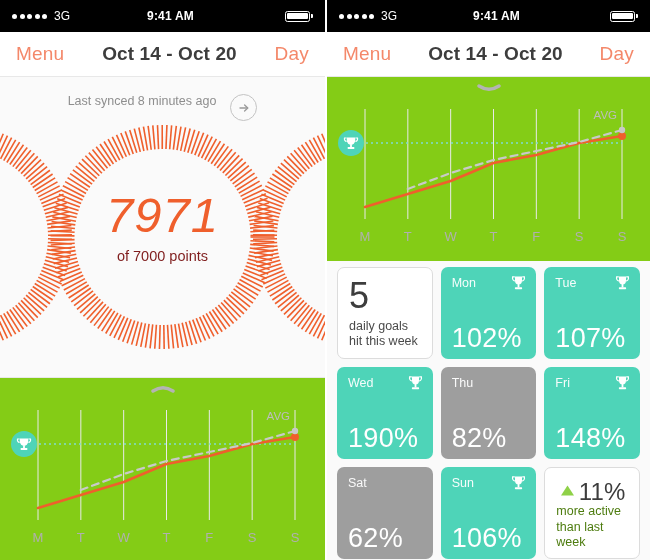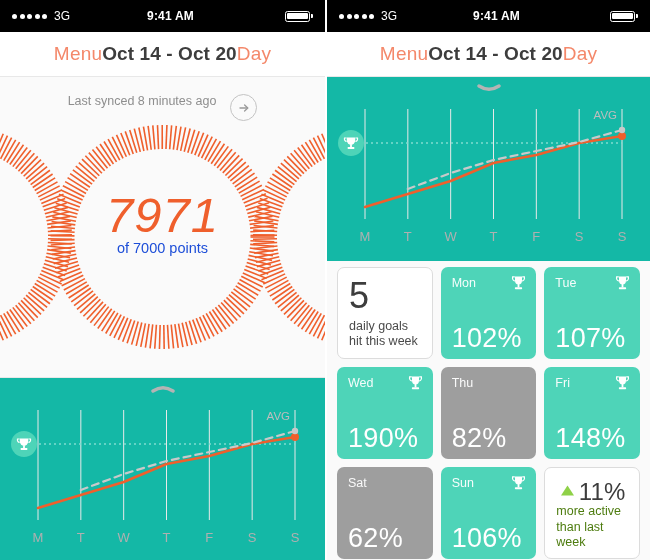--- a/index.html
+++ b/index.html
@@ -29,21 +29,21 @@
     font-size: 12px; font-weight: bold; letter-spacing: .2px; pointer-events: none;
   }
   .sb-right { margin-left: auto; display: flex; align-items: center; }
   .battery { width: 25px; height: 11px; border: 1.4px solid #fff; border-radius: 2.5px; padding: 1.3px; }
   .battery span { display: block; width: 100%; height: 100%; background: #fff; border-radius: 1px; }
   .battery-cap { width: 2px; height: 4px; background: #fff; border-radius: 0 1px 1px 0; margin-left: 1px; }
 
   
   .navbar {
     height: 45px; background: #fff; display: flex; align-items: center;
-    justify-content: center; padding: 1px 16px;
+    justify-content: space-between; padding: 1px 16px;
     border-bottom: 1px solid #e8e8e8; position: relative;
   }
   .nav-btn { color: #f4886a; font-size: 19px; font-weight: 300; letter-spacing: .2px; }
   .nav-title { color: #3d3d3d; font-size: 19px; font-weight: bold; letter-spacing: .1px; }
 
   
   .dial-card { position: relative; height: 300px; background: #fafafa; overflow: hidden; }
   .synced-row {
     display: flex; justify-content: center;
     gap: 14px; padding-top: 17px; position: relative; z-index: 4;
@@ -52,24 +52,24 @@
   .arrow-btn {
     width: 27px; height: 27px; border: 1.3px solid #c3c3c3; border-radius: 50%;
     display: flex; align-items: center; justify-content: center;
   }
   .dial-wrap { position: relative; width: 325px; height: 245px; margin-top: -2px; }
   .dial-wrap svg { position: absolute; top: 0; left: 0; }
   .dial-center {
     position: absolute; left: 0; right: 0; top: 72px; text-align: center;
   }
   .dial-num { color: #ef5f2c; font-size: 49px; font-weight: 300; letter-spacing: 1px; line-height: 1; font-style: italic; }
-  .dial-sub { color: #1d4ed8; font-size: 14.5px; }
+  .dial-sub { color: #7f1d1d; font-size: 14.5px; margin-top: 8px; }
 
   
-  .chart-panel { background: #14b8a6; border-top: 1px solid #e8e8e8; position: relative; }
+  .chart-panel { background: #84cc16; border-top: 1px solid #e8e8e8; position: relative; }
   .handle { display: flex; justify-content: center; padding-top: 6px; height: 20px; }
   .chart-box { position: relative; width: 325px; }
 
   
   .tiles {
     padding: 6px 10px 10px 10px; display: grid;
     grid-template-columns: repeat(3, 1fr); gap: 8px;
     background: #fafafa;
   }
   .tile {

